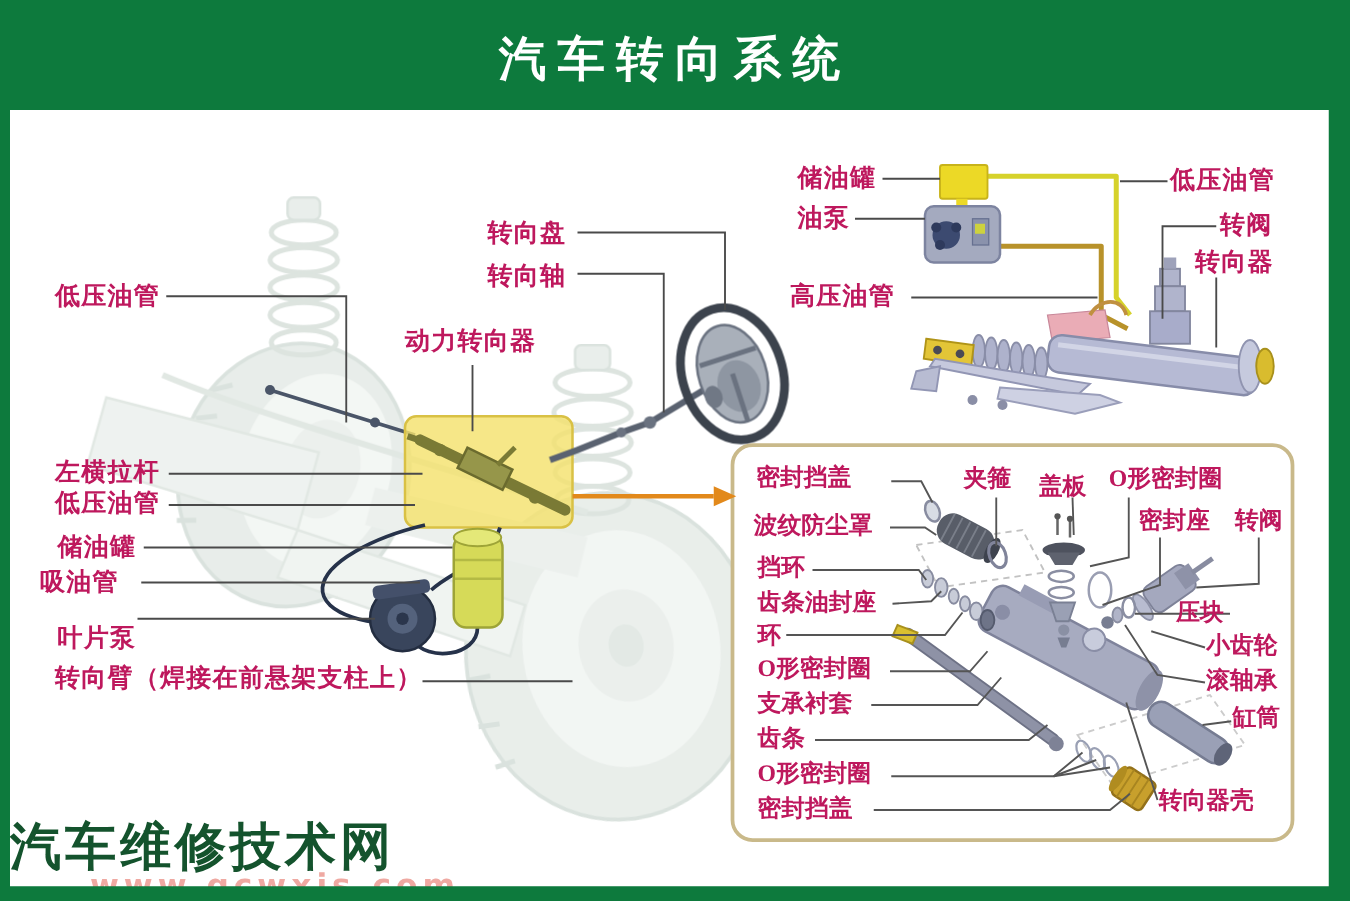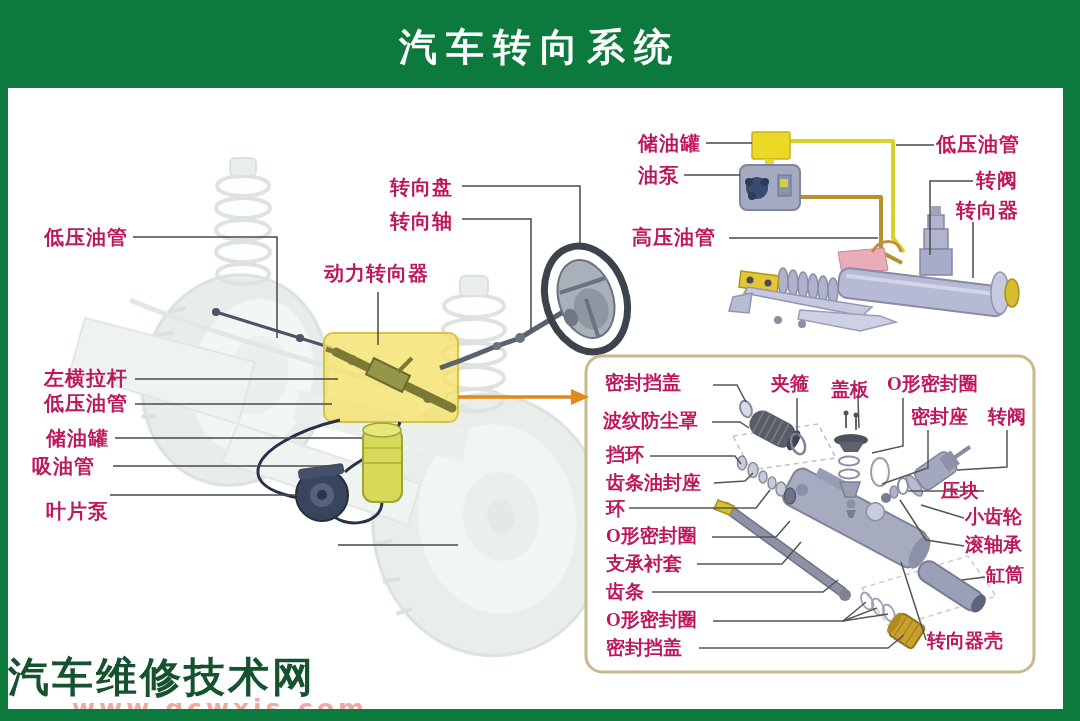--- a/index.html
+++ b/index.html
@@ -296,20 +296,21 @@
       <polygon points="571,389 589,397 571,405" fill="#e2891b"></polygon>
     </g>
   </svg>
 
   <div class="lbl" style="left:44px;top:226px">低压油管</div>
   <div class="lbl" style="left:44px;top:367px">左横拉杆</div>
   <div class="lbl" style="left:44px;top:392px">低压油管</div>
   <div class="lbl" style="left:46px;top:427px">储油罐</div>
   <div class="lbl" style="left:32px;top:455px">吸油管</div>
   <div class="lbl" style="left:46px;top:500px">叶片泵</div>
+  <div class="lbl" style="left:44px;top:532px">转向臂（焊接在前悬架支柱上）</div>
 
   <div class="lbl" style="left:390px;top:176px">转向盘</div>
   <div class="lbl" style="left:390px;top:210px">转向轴</div>
   <div class="lbl" style="left:324px;top:262px">动力转向器</div>
 
   <div class="lbl" style="left:638px;top:132px">储油罐</div>
   <div class="lbl" style="left:638px;top:164px">油泵</div>
   <div class="lbl" style="left:632px;top:226px">高压油管</div>
   <div class="lbl" style="left:936px;top:133px">低压油管</div>
   <div class="lbl" style="left:976px;top:169px">转阀</div>

